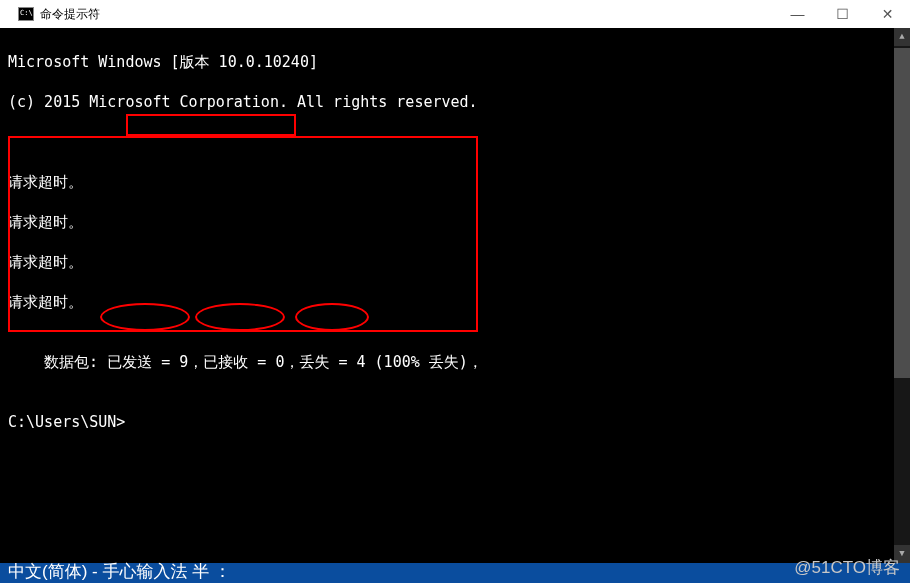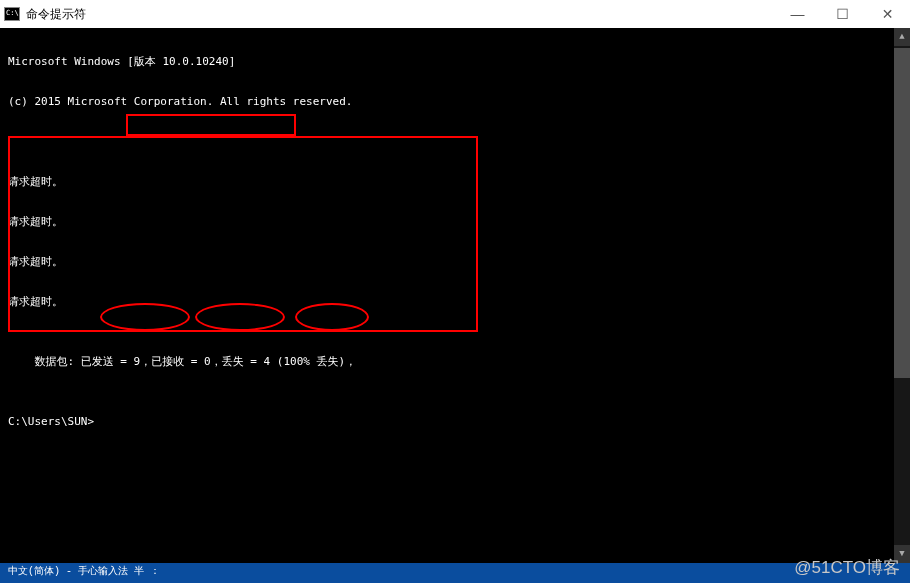--- a/index.html
+++ b/index.html
@@ -9,21 +9,21 @@
       background: #0a4d9e;
       font-family: 'NSimSun', 'SimSun', 'Courier New', monospace;
       overflow: hidden;
       position: relative;
     }
     .titlebar {
       height: 28px;
       background: #ffffff;
       display: flex;
       align-items: center;
-      padding-left: 4px;
+      padding-left: 18px;
       font-family: 'Microsoft YaHei', Arial, sans-serif;
       font-size: 12px;
       color: #000;
     }
     .cmd-icon {
       width: 16px;
       height: 14px;
       background: #000;
       border: 1px solid #888;
       margin-right: 6px;
@@ -51,21 +51,21 @@
       justify-content: center;
       color: #555;
       font-size: 14px;
       font-family: Arial, sans-serif;
     }
     .terminal {
       background: #000000;
       color: #ffffff;
       height: 535px;
       padding: 4px 8px;
-      font-size: 11px;
+      font-size: 15px;
       line-height: 20px;
       white-space: pre;
       position: relative;
       font-family: 'NSimSun', 'SimSun', 'Consolas', monospace;
     }
     .line { white-space: pre; }
     .annot-box1 {
       position: absolute;
       border: 2px solid #ff0000;
       pointer-events: none;
@@ -121,22 +121,22 @@
       top: 20px;
       width: 16px;
       height: 330px;
       background: #4d4d4d;
     }
     .ime-bar {
       position: absolute;
       bottom: 0;
       left: 8px;
       color: #fff;
-      font-size: 10px;
-      font-family: Liberation Mono, monospace;
+      font-size: 17px;
+      font-family: Liberation Sans, sans-serif;
       line-height: 22px;
       text-align: right;
     }
     .watermark {
       position: absolute;
       bottom: 4px;
       right: 10px;
       color: #c8c8c8;
       font-size: 17px;
       font-family: 'Microsoft YaHei', Arial, sans-serif;

